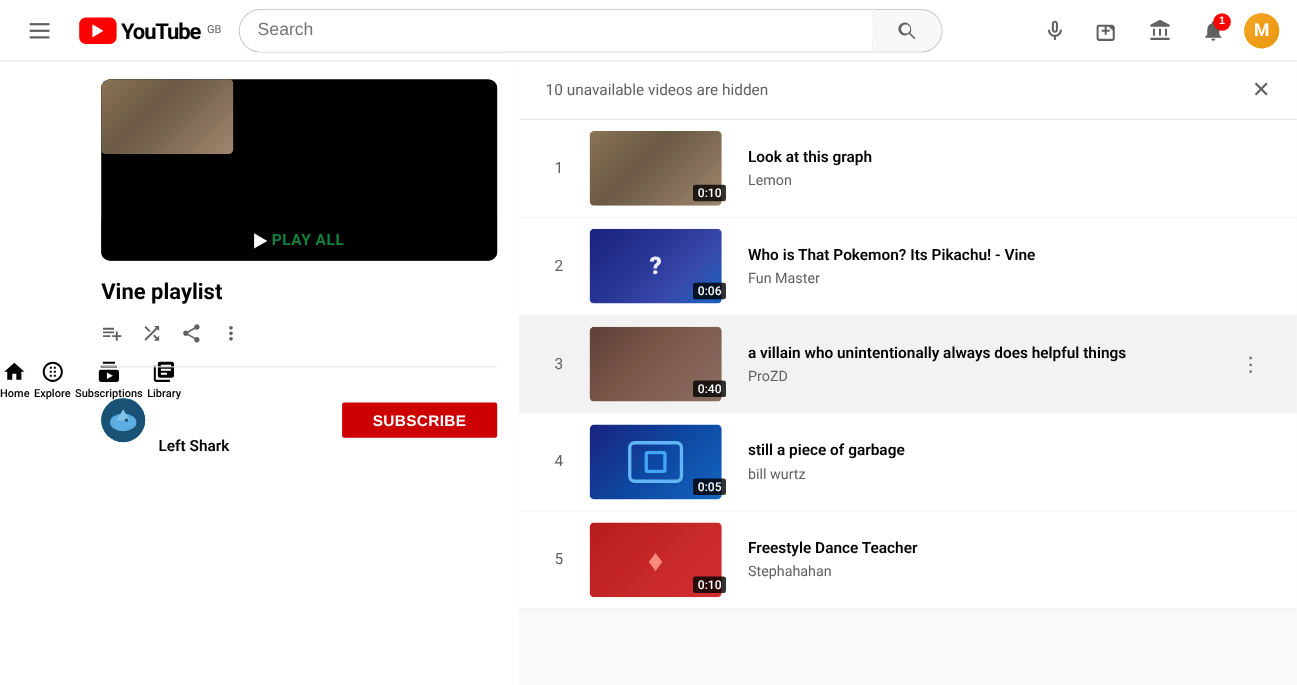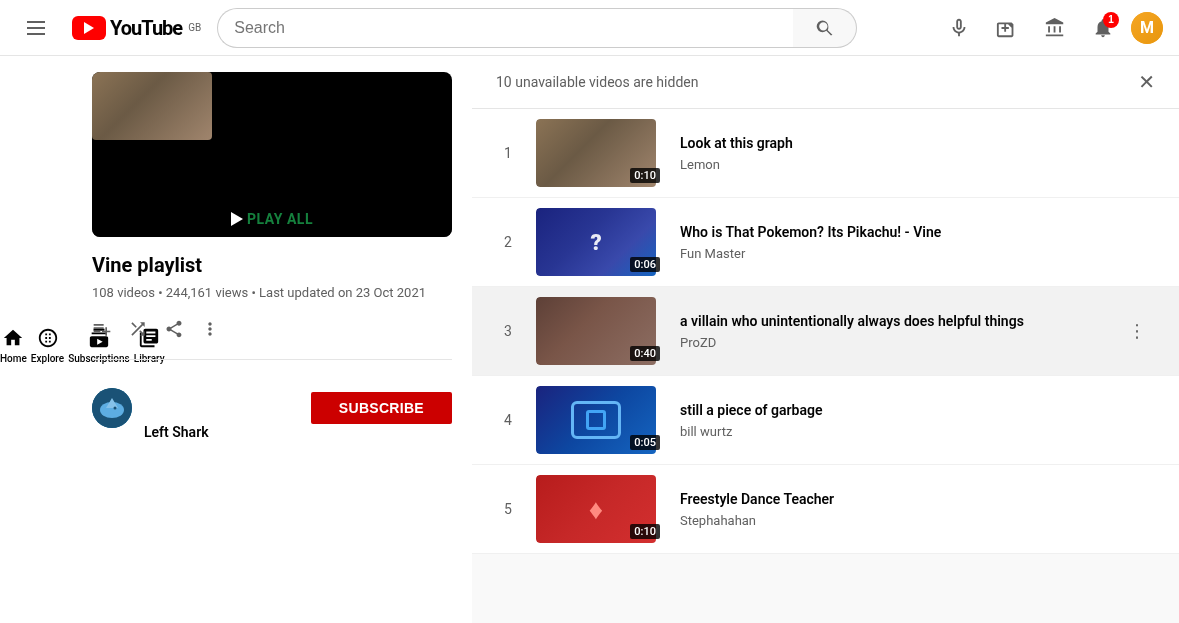--- a/index.html
+++ b/index.html
@@ -165,21 +165,20 @@
 
   <div class="playlist-panel">
     <div class="playlist-thumb">
       <div class="thumb-placeholder thumb-1"></div>
       <div class="play-all-overlay">
         <div class="play-icon-sm"></div>
         <span>PLAY ALL</span>
       </div>
     </div>
     <div class="playlist-title">Vine playlist</div>
-    <div class="playlist-meta">108 videos • 244,161 views • Last updated on 23 Oct 2021</div>
     <div class="playlist-actions">
       <button class="action-btn">
         <svg width="20" height="20" viewBox="0 0 24 24" fill="#606060">
             <path d="M14 10H2v2h12v-2zm0-4H2v2h12V6zm4 8v-4h-2v4h-4v2h4v4h2v-4h4v-2h-4zM2 16h8v-2H2v2z"></path>
           </svg>
       </button>
       <button class="action-btn">
         <svg width="20" height="20" viewBox="0 0 24 24" fill="#606060">
             <path d="M10.59 9.17L5.41 4 4 5.41l5.17 5.17 1.42-1.41zM14.5 4l2.04 2.04L4 18.59 5.41 20 17.96 7.46 20 9.5V4h-5.5zm.33 9.41l-1.41 1.41 3.13 3.13L14.5 20H20v-5.5l-2.04 2.04-3.13-3.13z"></path>
           </svg>

